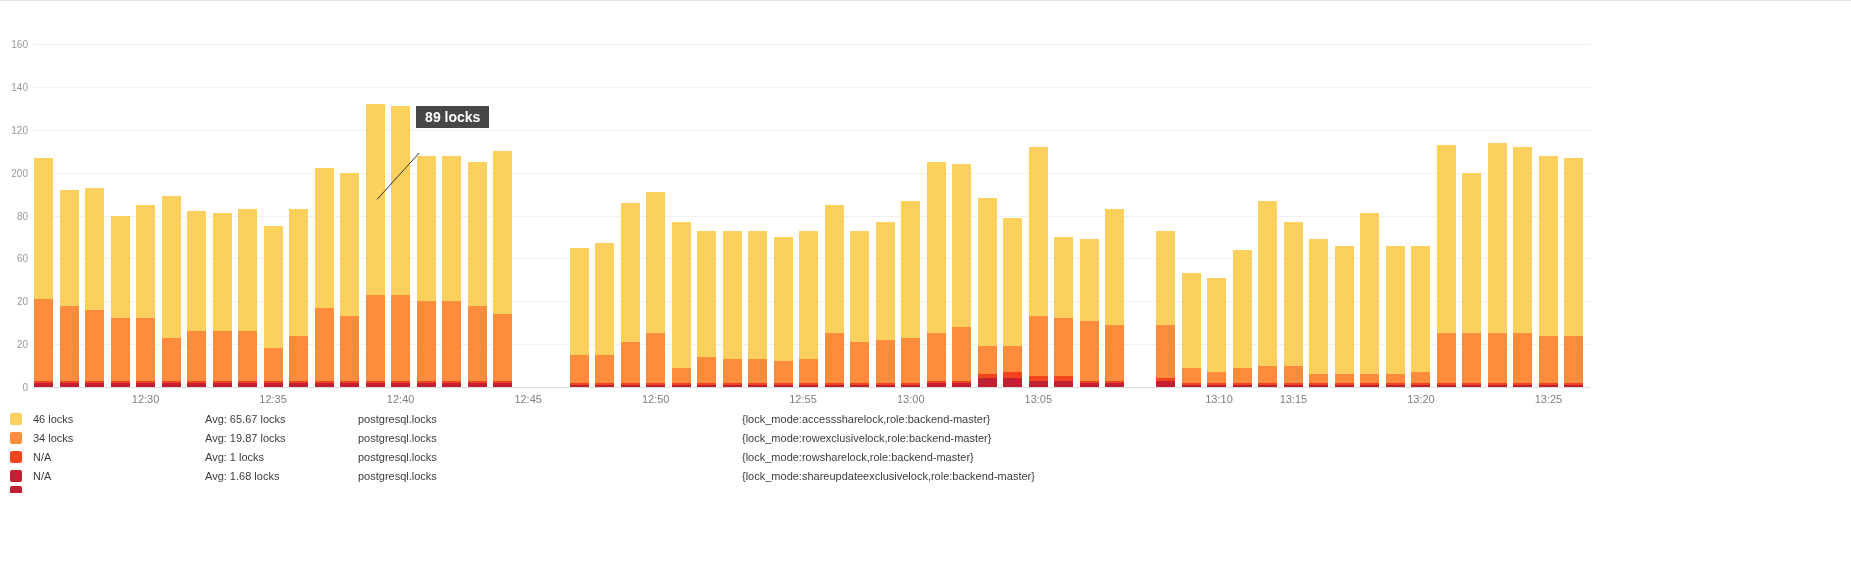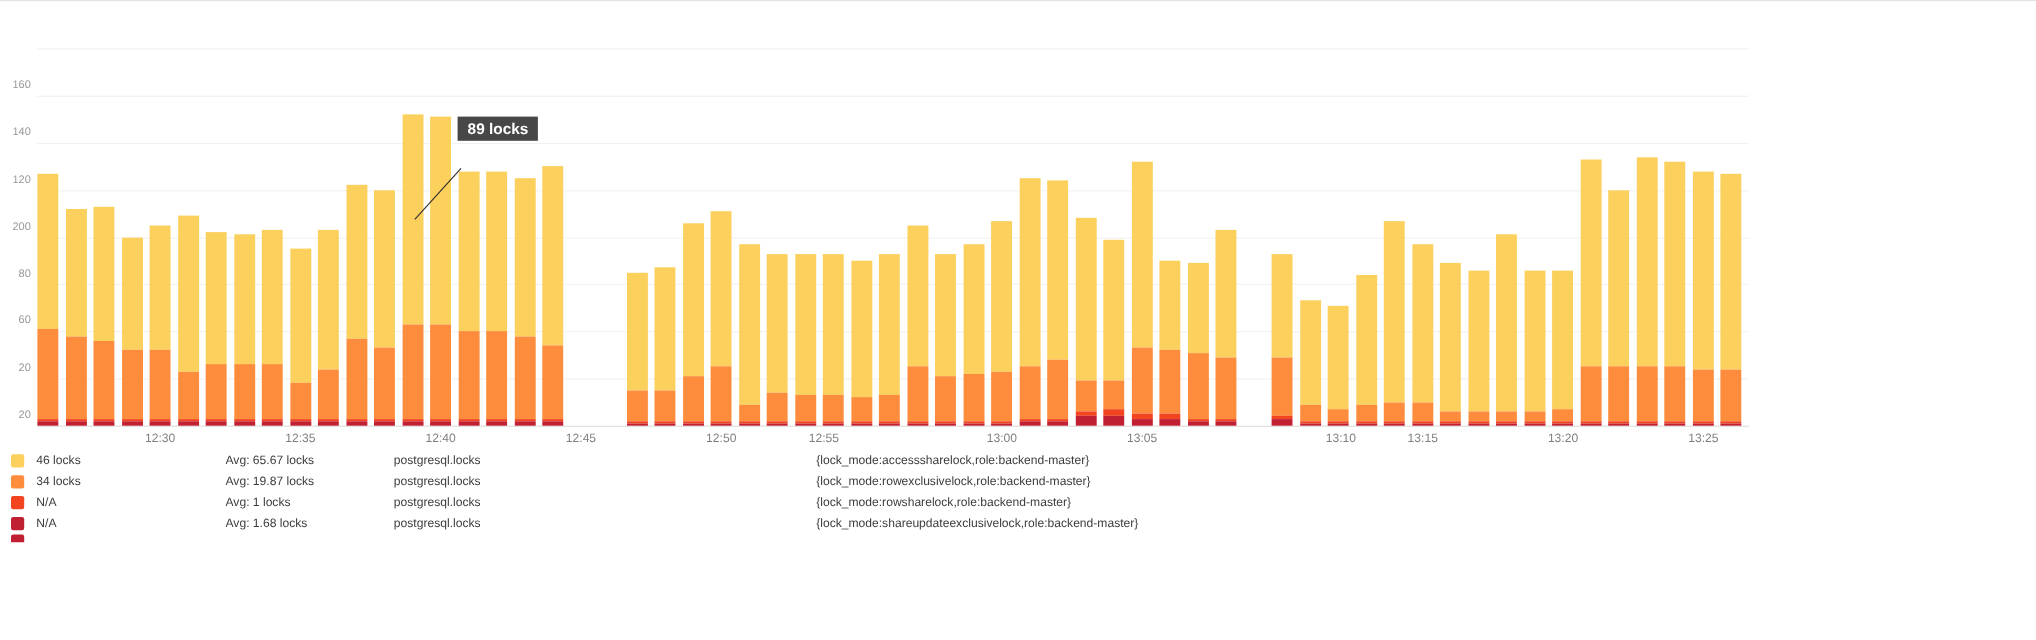--- a/index.html
+++ b/index.html
@@ -33,21 +33,21 @@
   .pause-bars { display:flex; gap:3px; }
   .pause-bars i { display:block; width:3px; height:11px; background:#fff; }
   .ctrl-btn.forward { border-left:none; border-radius:0 3px 3px 0; }
   .close-x { position:absolute; right:16px; top:6px; font-size:24px; color:#4a4a4a; line-height:1; cursor:pointer; }
 
   
   .chart { position:absolute; top:37px; left:0; width:1851px; height:368px; }
   .plot { position:absolute; left:34px; top:6px; width:1556px; height:343px; }
   .gridline { position:absolute; left:0; right:0; height:1px; background:#f1f1f1; }
   .gridline.zero { background:#dcdcdc; }
-  .y-label { position:absolute; left:2px; width:26px; text-align:right; font-size:10px; color:#999;margin-top:33px; }
+  .y-label { position:absolute; left:2px; width:26px; text-align:right; font-size:10px; color:#999; }
   .x-label { position:absolute; top:355px; transform:translateX(-50%); font-size:11px; color:#7f7f7f; }
   .bar { position:absolute; bottom:0; display:flex; flex-direction:column-reverse; }
   .bar div { width:100%; }
   .leader { position:absolute; left:0; top:0; width:100%; height:100%; pointer-events:none; z-index:6; }
   .leader line { stroke:#2f2f2f; stroke-width:1; }
   .tooltip { position:absolute; z-index:7; }
   .tooltip-label { display:inline-block; color:#2f2a1a; font-size:15px; padding:3px 9px; white-space:nowrap; }
   .tooltip-value { display:block; width:fit-content; background:rgba(45,45,45,0.88); color:#fff; font-weight:bold; font-size:14px; padding:3px 9px; white-space:nowrap; }
 
   
@@ -441,21 +441,21 @@
       <div class="y-label" style="top: 172.5px;">80</div>
       <div class="y-label" style="top: 129.625px;">200</div>
       <div class="y-label" style="top: 86.75px;">120</div>
       <div class="y-label" style="top: 43.875px;">140</div>
       <div class="y-label" style="top: 1px;">160</div>
       <div class="x-label" style="left: 145.533px;">12:30</div>
       <div class="x-label" style="left: 273.074px;">12:35</div>
       <div class="x-label" style="left: 400.615px;">12:40</div>
       <div class="x-label" style="left: 528.156px;">12:45</div>
       <div class="x-label" style="left: 655.697px;">12:50</div>
-      <div class="x-label" style="left: 749px; text-align: center;">12:55</div>
+      <div class="x-label" style="left: 803px; text-align: center;">12:55</div>
       <div class="x-label" style="left: 910.779px;">13:00</div>
       <div class="x-label" style="left: 1038.32px;">13:05</div>
       <div class="x-label" style="left: 1219px;">13:10</div>
       <div class="x-label" style="left: 1293.4px;">13:15</div>
       <div class="x-label" style="left: 1420.94px;">13:20</div>
       <div class="x-label" style="left: 1548.48px;">13:25</div>
     </div>
 
   <div class="legend" id="legend">
       <div class="legend-row">

